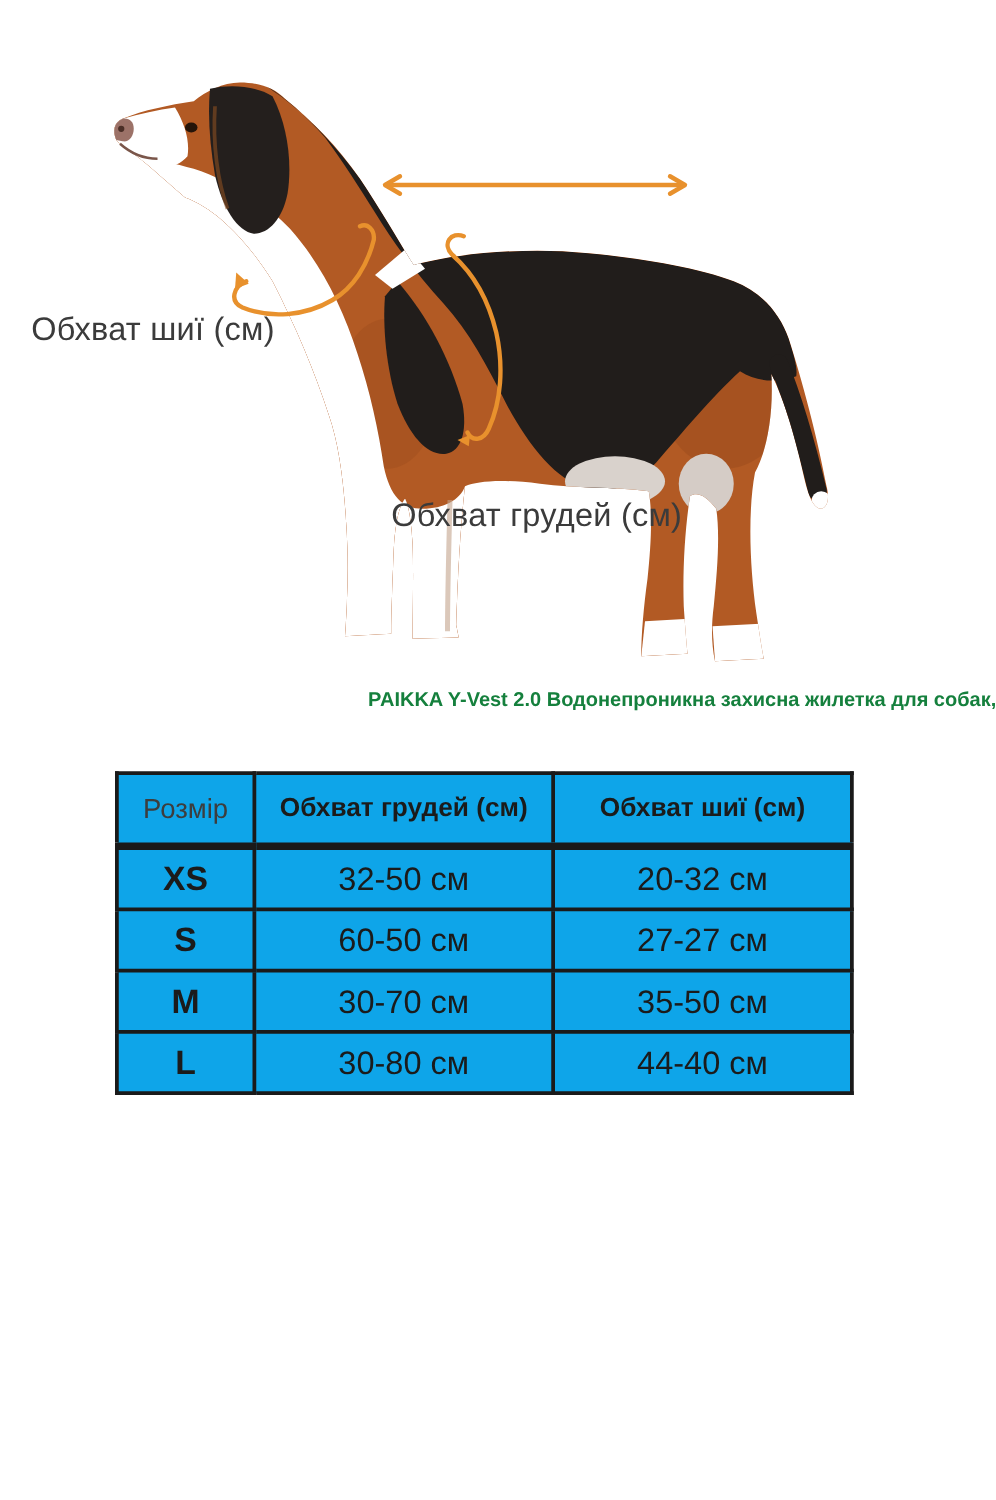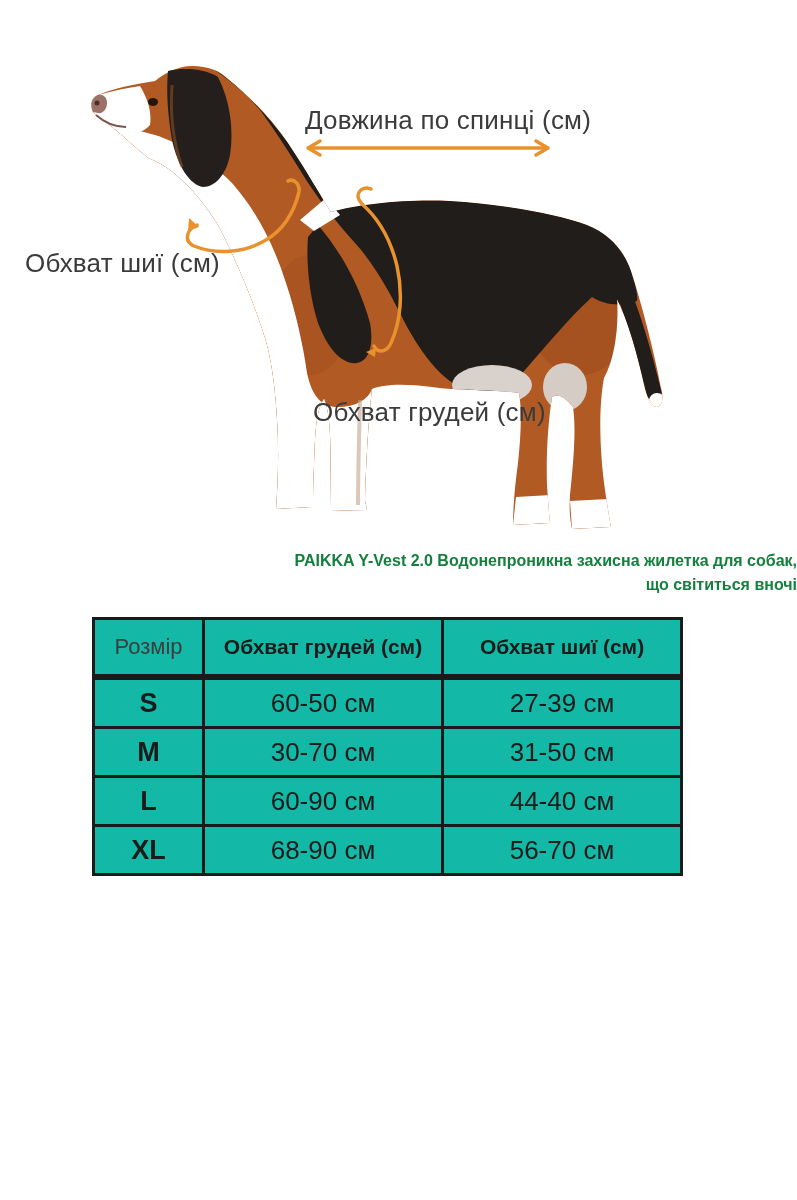--- a/index.html
+++ b/index.html
@@ -36,21 +36,21 @@
     left:92px;top:617px;
     border-collapse:collapse;
     table-layout:fixed;
     color:#1b1b1b;
   }
   .size-table td,.size-table th{
     border:3px solid #1a1a1a;
     text-align:center;
     vertical-align:middle;
     padding:0;
-    background:#14b8a6;
+    background:#0ea5e9;
   }
   .size-table thead th{height:54px;border-bottom:6px solid #1a1a1a;}
   .size-table tbody td{height:46px;font-size:26px;font-weight:400;}
   .col-size{width:110px;}
   .col-chest{width:239px;}
   .col-neck{width:239px;}
   th.h-size{font-size:22px;font-weight:400;color:#3d3d3d;}
   th.h-chest,th.h-neck{font-size:21px;font-weight:bold;}
   .size-table tbody td.cell-size{font-size:27px;font-weight:bold;}
 </style>
@@ -153,59 +153,57 @@
 
     <path fill="none" stroke-width="3.5" stroke-linecap="round" d="M 137,170 C 127,174 123,186 134,191 C 156,200 184,198 206,185
              C 223,175 234,157 239,137 C 240,129 234,123 228,126" stroke="#E8912D"></path>
     <polygon points="139,172 129,163 128,176" fill="#E8912D"></polygon>
 
     <path fill="none" stroke-width="3.5" stroke-linecap="round" d="M 311,134 C 301,130 293,140 302,149 C 319,164 331,186 337,211
              C 343,238 341,266 331,288 C 327,297 318,299 314,291" stroke="#E8912D"></path>
     <polygon points="316,293 306,297 315,302" fill="#E8912D"></polygon>
   </svg>
 
-  <div class="measure-label lbl-back">Довжина по спинці (см)</div>
   <div class="measure-label lbl-neck">Обхват шиї (см)</div>
   <div class="measure-label lbl-chest">Обхват грудей (см)</div>
 
   <div class="product-title">
     <div>PAIKKA Y-Vest 2.0 Водонепроникна захисна жилетка для собак,</div>
-    <div>що світиться вночі</div>
   </div>
 
   <table class="size-table">
     <colgroup>
       <col class="col-size">
         <col class="col-chest">
         <col class="col-neck">
     </colgroup>
     <thead>
       <tr>
         <th class="h-size">Розмір</th>
         <th class="h-chest">Обхват грудей (см)</th>
         <th class="h-neck">Обхват шиї (см)</th>
       </tr>
     </thead>
     <tbody>
       <tr>
+        <td class="cell-size">XS</td>
+        <td>32-50 см</td>
+        <td>20-32 см</td>
+      </tr>
+      <tr>
         <td class="cell-size">S</td>
         <td>60-50 см</td>
-        <td>27-39 см</td>
+        <td>27-27 см</td>
       </tr>
       <tr>
         <td class="cell-size">M</td>
         <td>30-70 см</td>
-        <td>31-50 см</td>
+        <td>35-50 см</td>
       </tr>
       <tr>
         <td class="cell-size">L</td>
-        <td>60-90 см</td>
+        <td>30-80 см</td>
         <td>44-40 см</td>
-      </tr>
-      <tr>
-        <td class="cell-size">XL</td>
-        <td>68-90 см</td>
-        <td>56-70 см</td>
       </tr>
     </tbody>
   </table>
 
 </div>
 
 </body></html>

